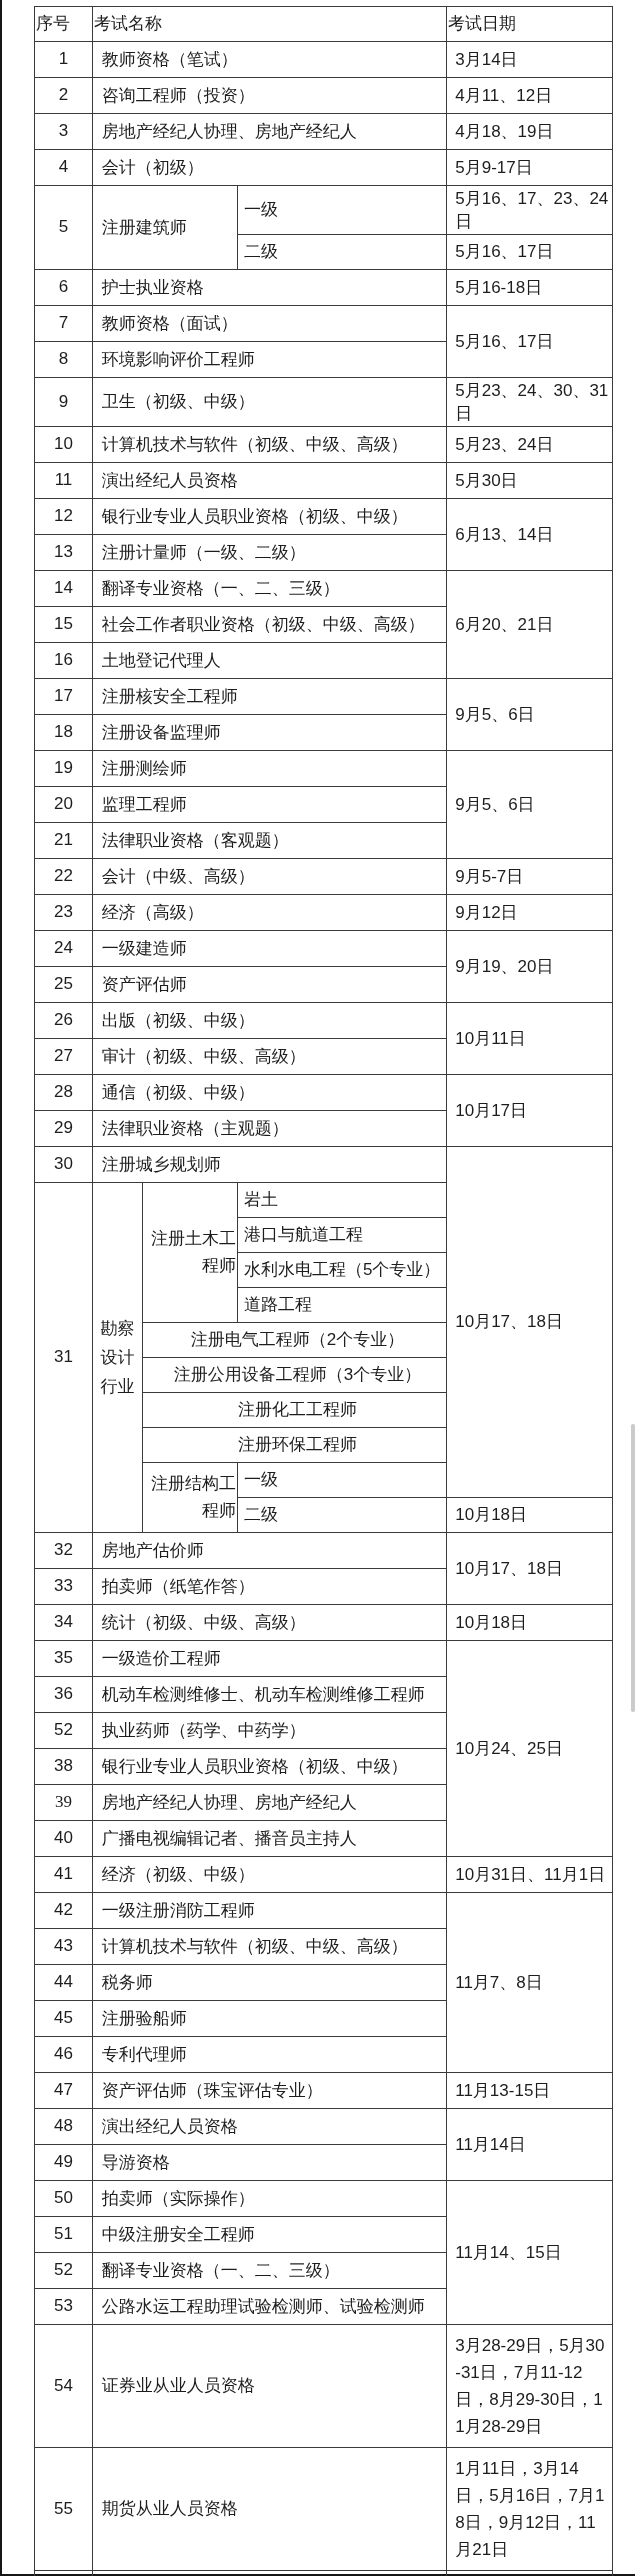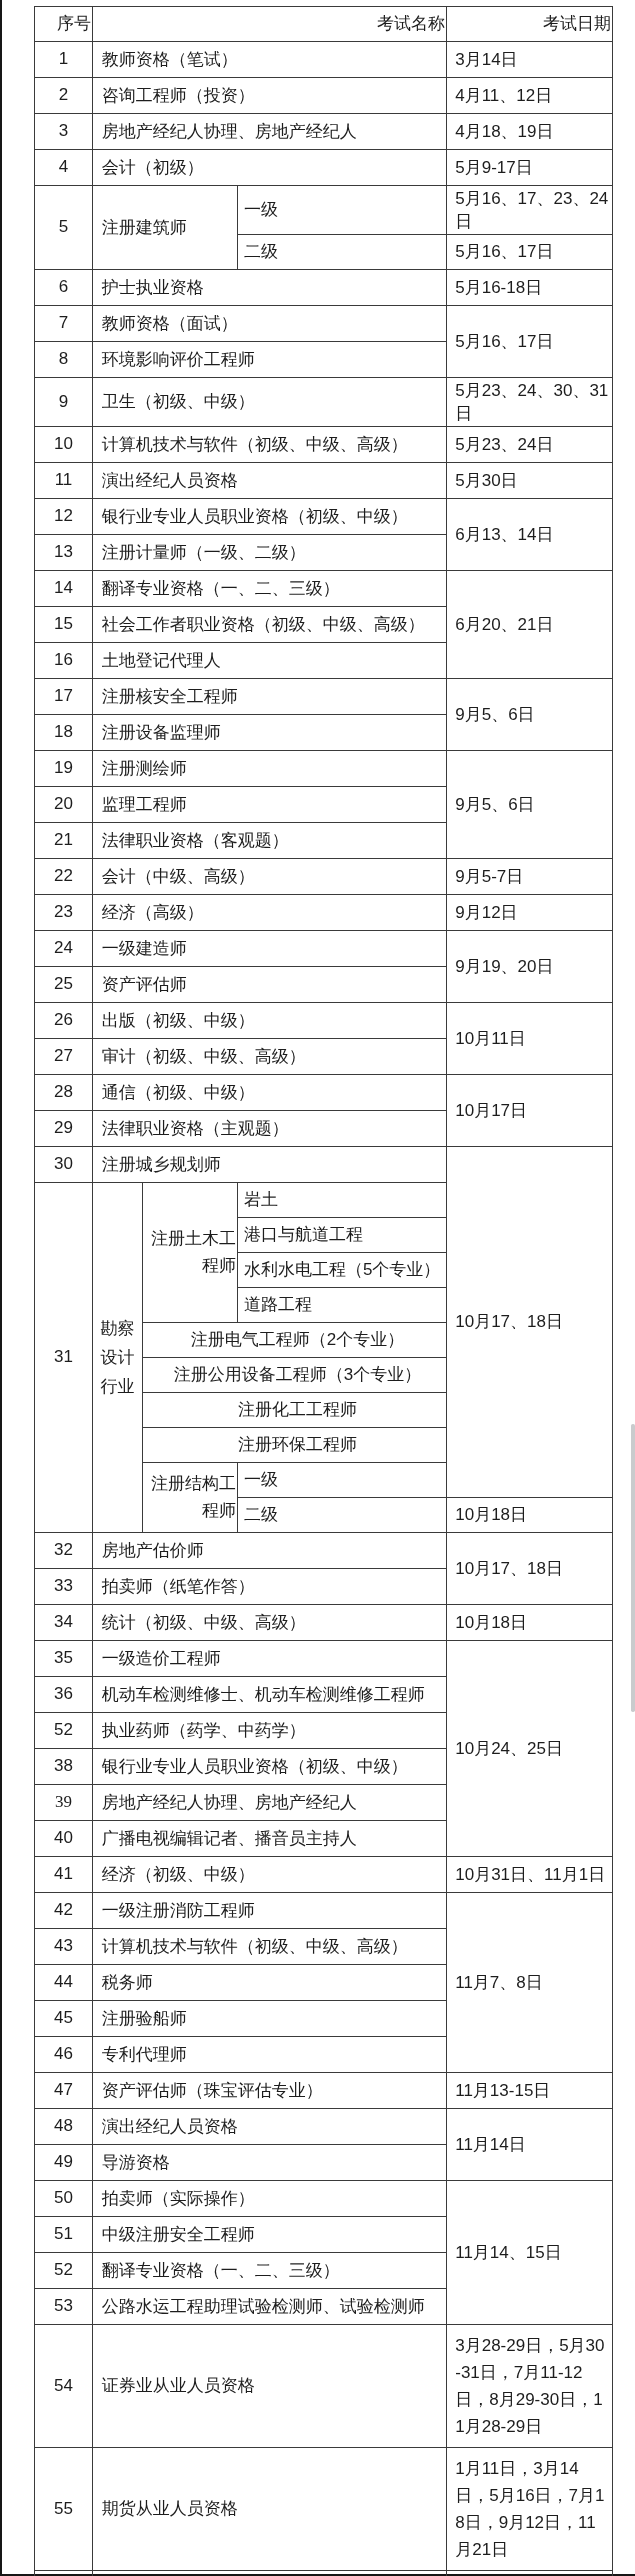--- a/index.html
+++ b/index.html
@@ -14,21 +14,21 @@
   table{
     border-collapse:collapse;table-layout:fixed;width:578px;
     font-size:17px;color:#1d1d1d;
   }
   td,th{
     border:1.2px solid #3a3a3a;font-weight:normal;
     vertical-align:middle;overflow:hidden;
   }
   table{border:1.8px solid #3a3a3a;}
   tr.major>td{border-top-width:1.8px;}
-  thead th{text-align:right;}
+  thead th{text-align:left;}
   .c-serial{text-align:center;}
   .c-name{text-align:left;padding-left:8.8px;}
   .c-sub{text-align:left;padding-left:5.9px;}
   .c-subw{text-align:center;padding-left:7px;}
   .c-date{text-align:left;padding-left:8.2px;}
   .c-dwrap{text-align:left;padding:7px 7px 7px 8.2px;line-height:27px;word-break:break-all;}
   .c-group{text-align:center;line-height:29px;}
   .c-civil{text-align:right;padding-left:7px;line-height:27px;}
   .scroll-thumb{position:absolute;border-radius:1.8px;}
 </style>

